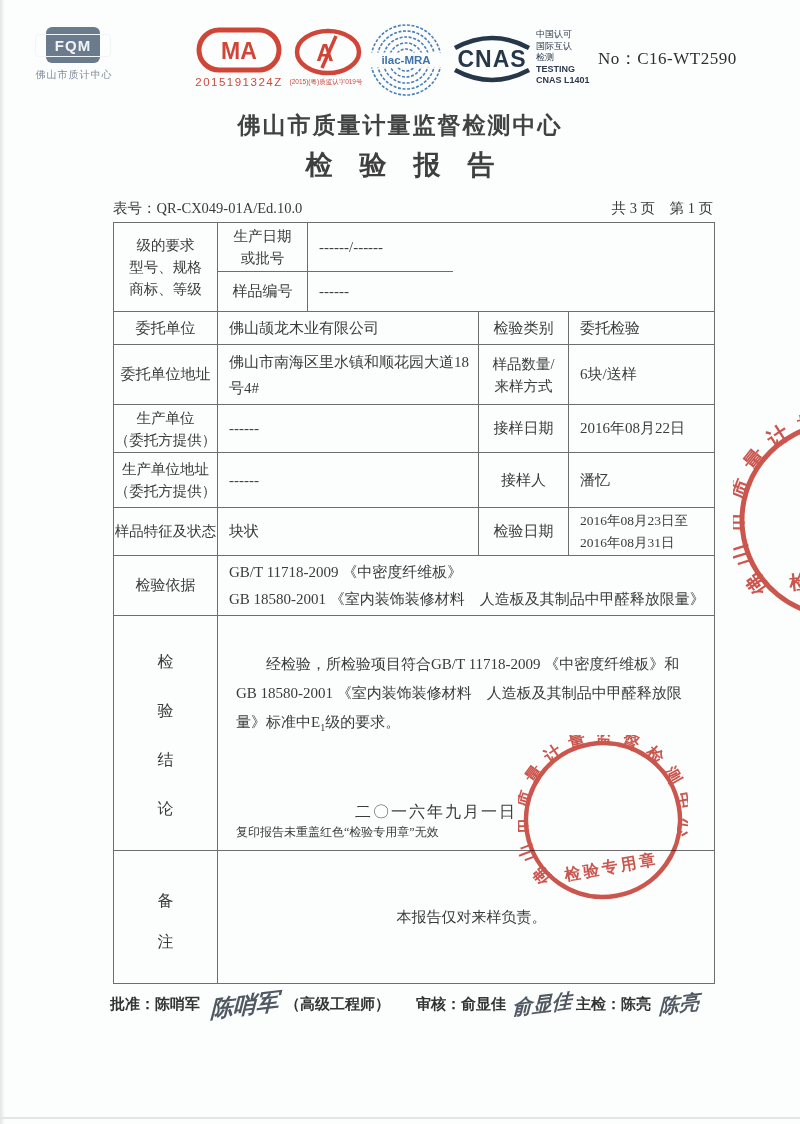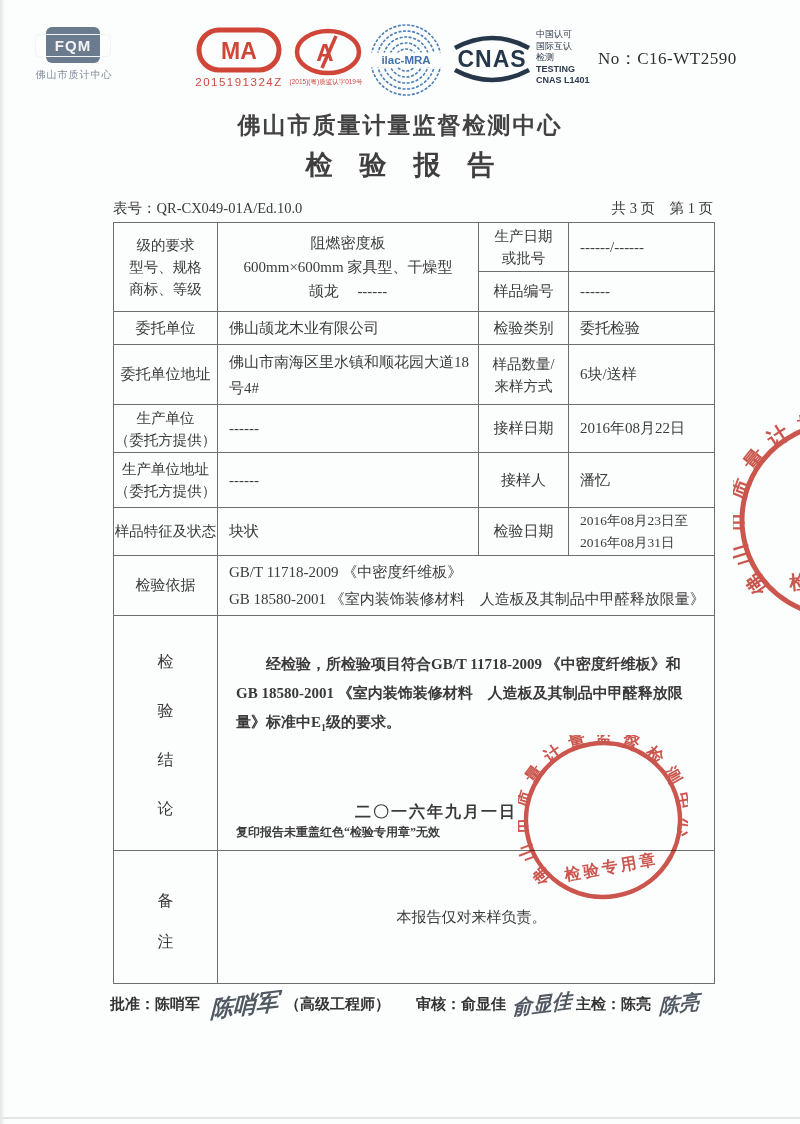--- a/index.html
+++ b/index.html
@@ -51,21 +51,21 @@
   .sub-c4{width:145px;display:flex;flex-direction:column;justify-content:center;
     padding-left:11px;box-sizing:border-box;font-size:15px;}
   .small-lab{font-size:14.5px;line-height:21px;}
   .line{display:block;line-height:22px;}
   .line-sm{display:block;line-height:24px;}
   .vert-cell{justify-content:space-between;padding:36px 0 30px;}
   .vert-cell span{display:block;font-size:16px;}
   .vert-cell.short{padding:40px 0 30px;}
   .date-cell span{line-height:22px;font-size:13.5px;}
   
-  .concl{position:relative;justify-content:flex-start;padding:34px 20px 0 18px;font-weight:bold;}
+  .concl{position:relative;justify-content:flex-start;padding:34px 20px 0 18px;}
   .concl-text{font-size:15px;line-height:29px;text-indent:2em;color:#3a3a3a;}
   .concl-date{margin-top:60px;text-align:center;padding-right:58px;font-size:16px;letter-spacing:2px;}
   .concl-note{margin-top:1px;text-align:left;padding-right:2px;font-size:12px;}
   sub{font-size:10px;}
   .remark-cell{align-items:center;justify-content:center;text-align:center;}
   
   .footer-row{left:110px;top:995px;width:660px;display:flex;align-items:flex-start;
     font-size:15px;font-weight:600;color:#333;white-space:nowrap;}
   .sig{font-style:italic;font-weight:bold;color:#39424d;font-size:23px;line-height:18px;
     transform:rotate(-7deg) skewX(-8deg);display:inline-block;margin:0 2px;opacity:.88;}
@@ -139,25 +139,20 @@
     <span>共 3 页　第 1 页</span>
   </div>
 
   <div class="abs rpt-table">
 
     <div class="tr" style="height:89px">
       <div class="td c1 small-lab">
         <span class="line">级的要求</span>
         <span class="line">型号、规格</span>
         <span class="line">商标、等级</span>
-      </div>
-      <div class="td c2 center-lines">
-        <span class="line-sm">阻燃密度板</span>
-        <span class="line-sm">600mm×600mm 家具型、干燥型</span>
-        <span class="line-sm">颉龙　 ------</span>
       </div>
       <div class="rcol">
         <div class="subrow first" style="height:49px">
           <div class="sub-c3 small-lab">
             <span class="line">生产日期</span>
             <span class="line">或批号</span>
           </div>
           <div class="sub-c4">
             <span>------/------</span>
           </div>

